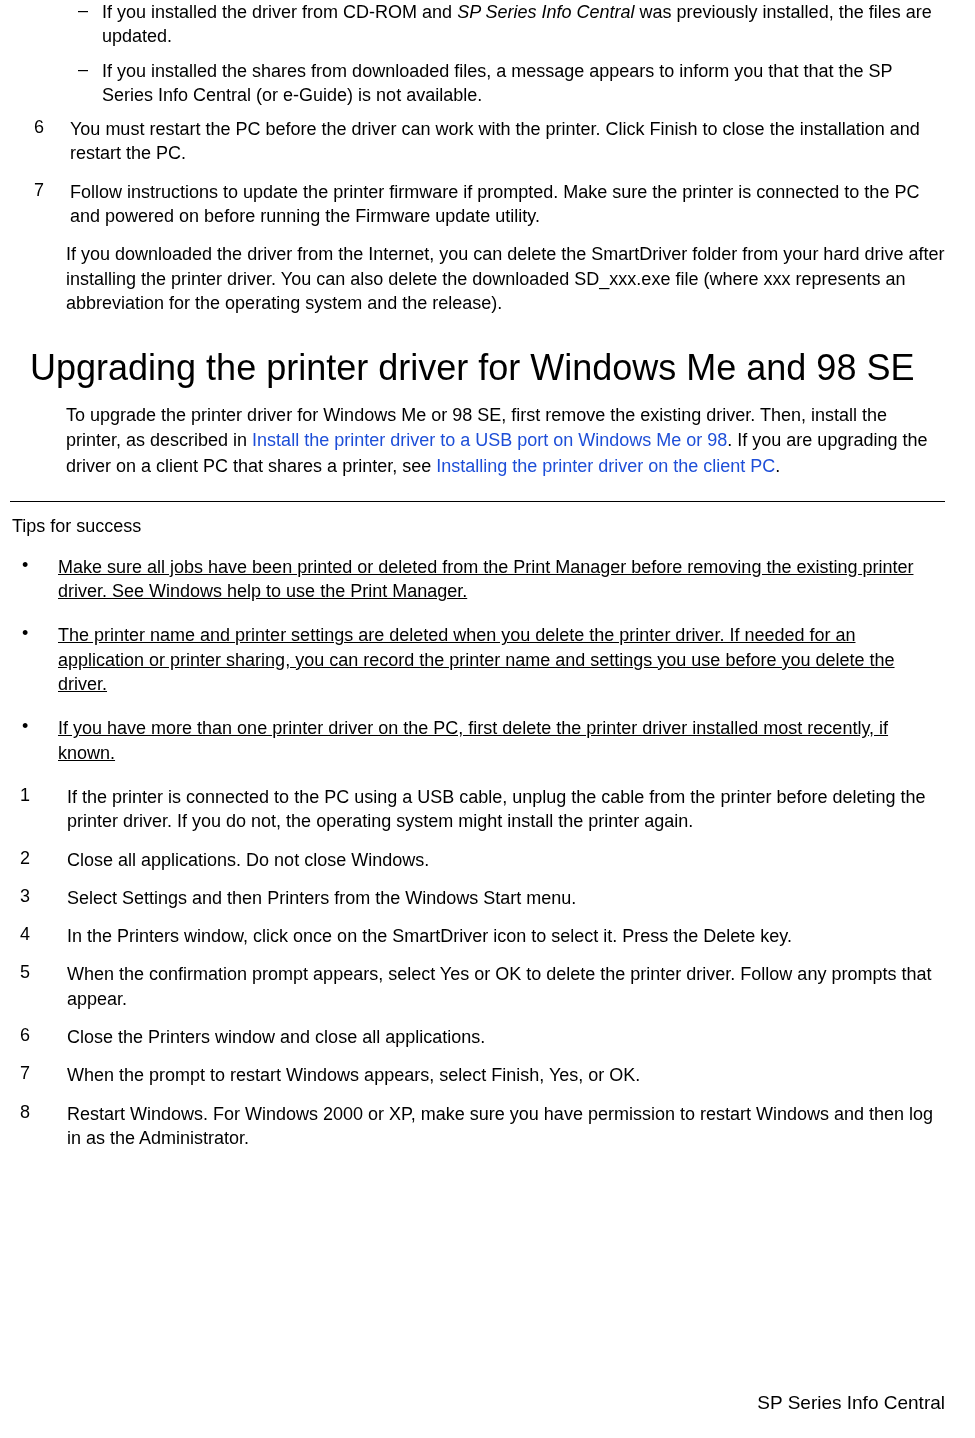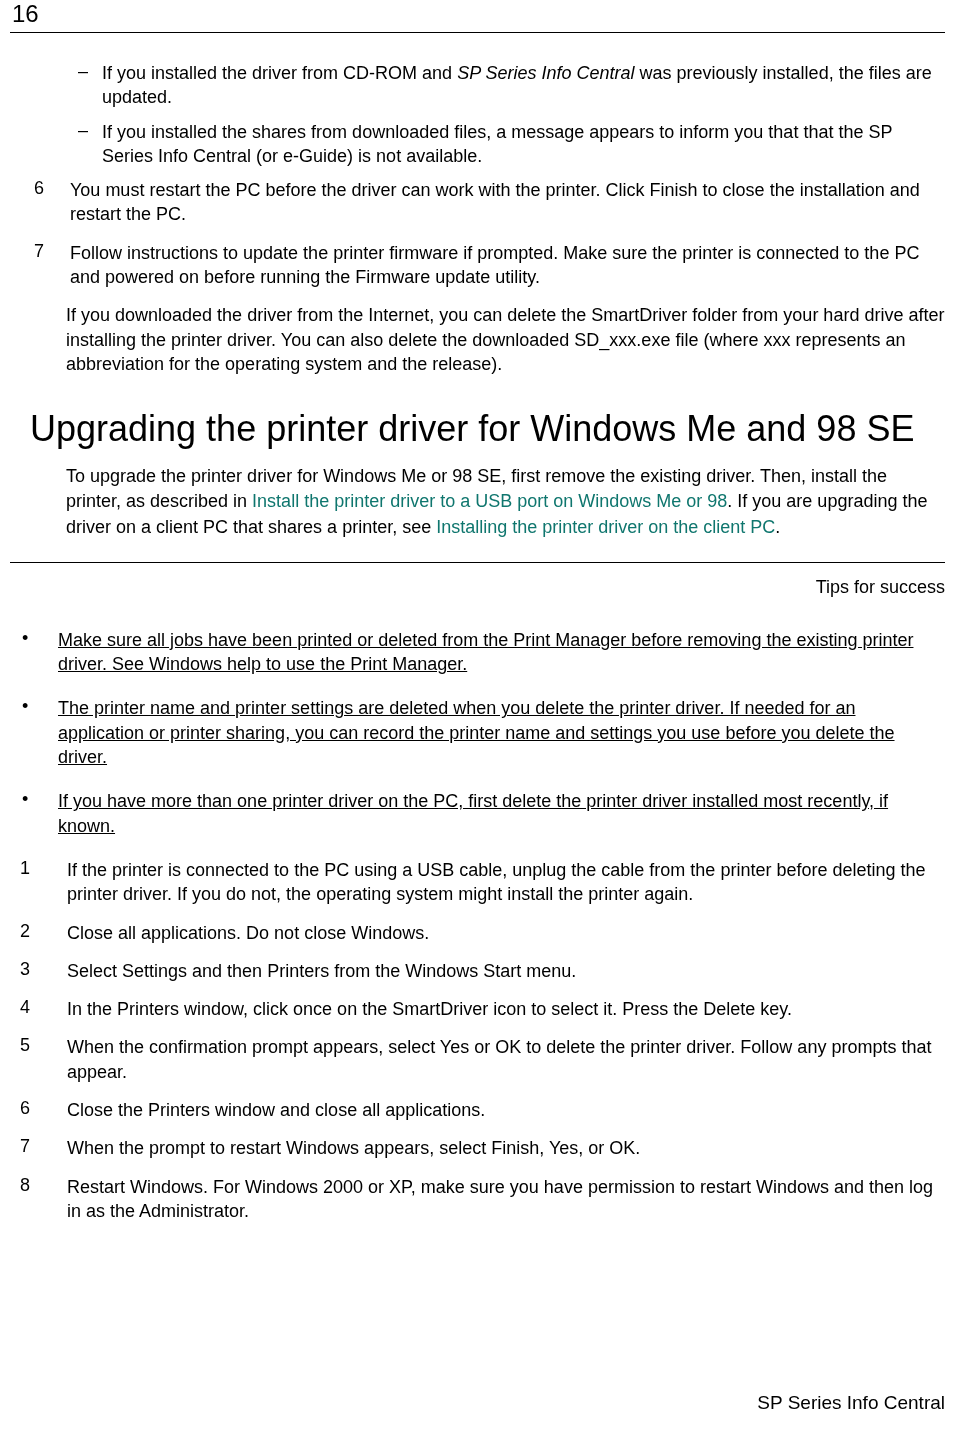--- a/index.html
+++ b/index.html
@@ -59,32 +59,31 @@
   .h2 {
     font-size: 36px;
     font-weight: normal;
     margin: 10px 0 14px 0;
   }
   .para-h2 {
     margin: 0 0 22px 36px;
     line-height: 1.4;
   }
   .link {
-    color: #0f766e;
+    color: #1d4ed8;
     text-align: center;
   }
   .hr {
     border-top: 1.5px solid #000;
     margin: 0 0 14px 0;
   }
   .tips-title {
     font-size: 18px;
-    margin: 0 0 30px 0;
+    margin: 0 0 18px 0;
     padding-left: 2px;
-    text-align: right;
   }
   .bullet-item {
     display: flex;
     margin: 0 0 20px 0;
   }
   .bullet-item .dot {
     flex: 0 0 36px;
     padding-left: 12px;
   }
   .bullet-item .text {
@@ -110,23 +109,20 @@
     bottom: 24px;
     right: 30px;
     font-size: 19px;
   }
   .italic { font-style: italic; }
 </style>
 </head>
 <body>
 
 <div class="page">
-  <div class="header">
-    <div class="page-number">16</div>
-  </div>
 
   <div class="content">
 
     <div class="sub-item">
       <div class="dash">–</div>
       <div class="text"><span>If you installed the driver from CD-ROM and </span><span class="italic">SP Series Info Central</span><span> was previously installed, the files are updated.</span></div>
     </div>
 
     <div class="sub-item">
       <div class="dash">–</div>

